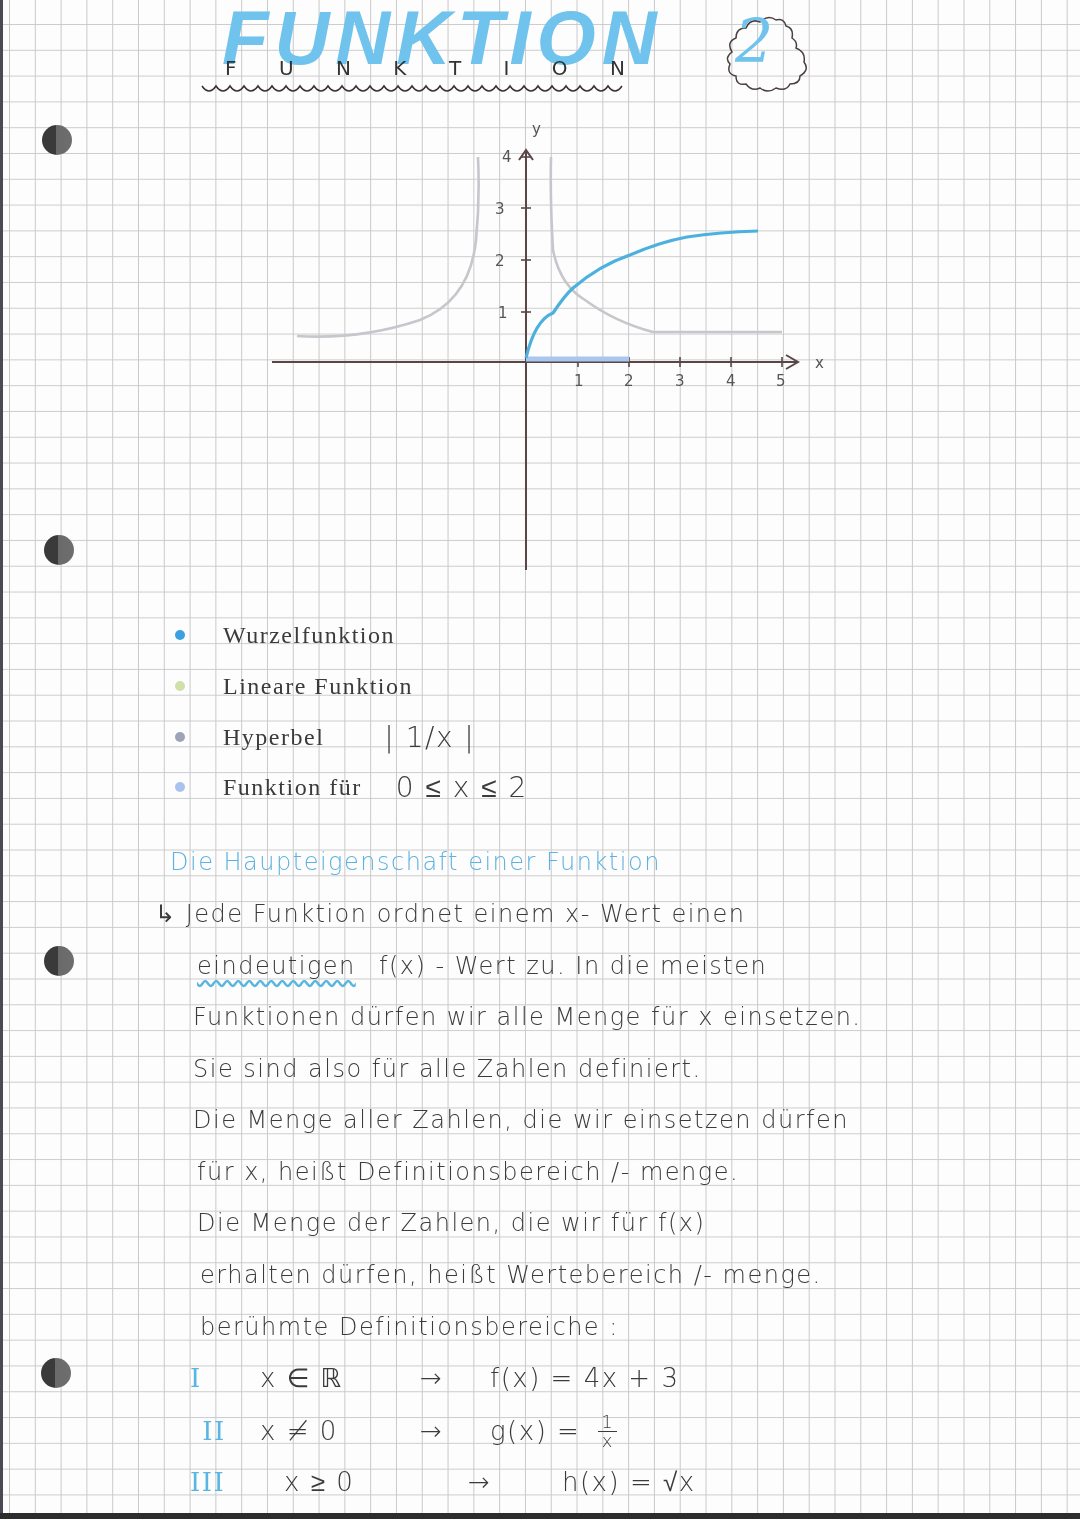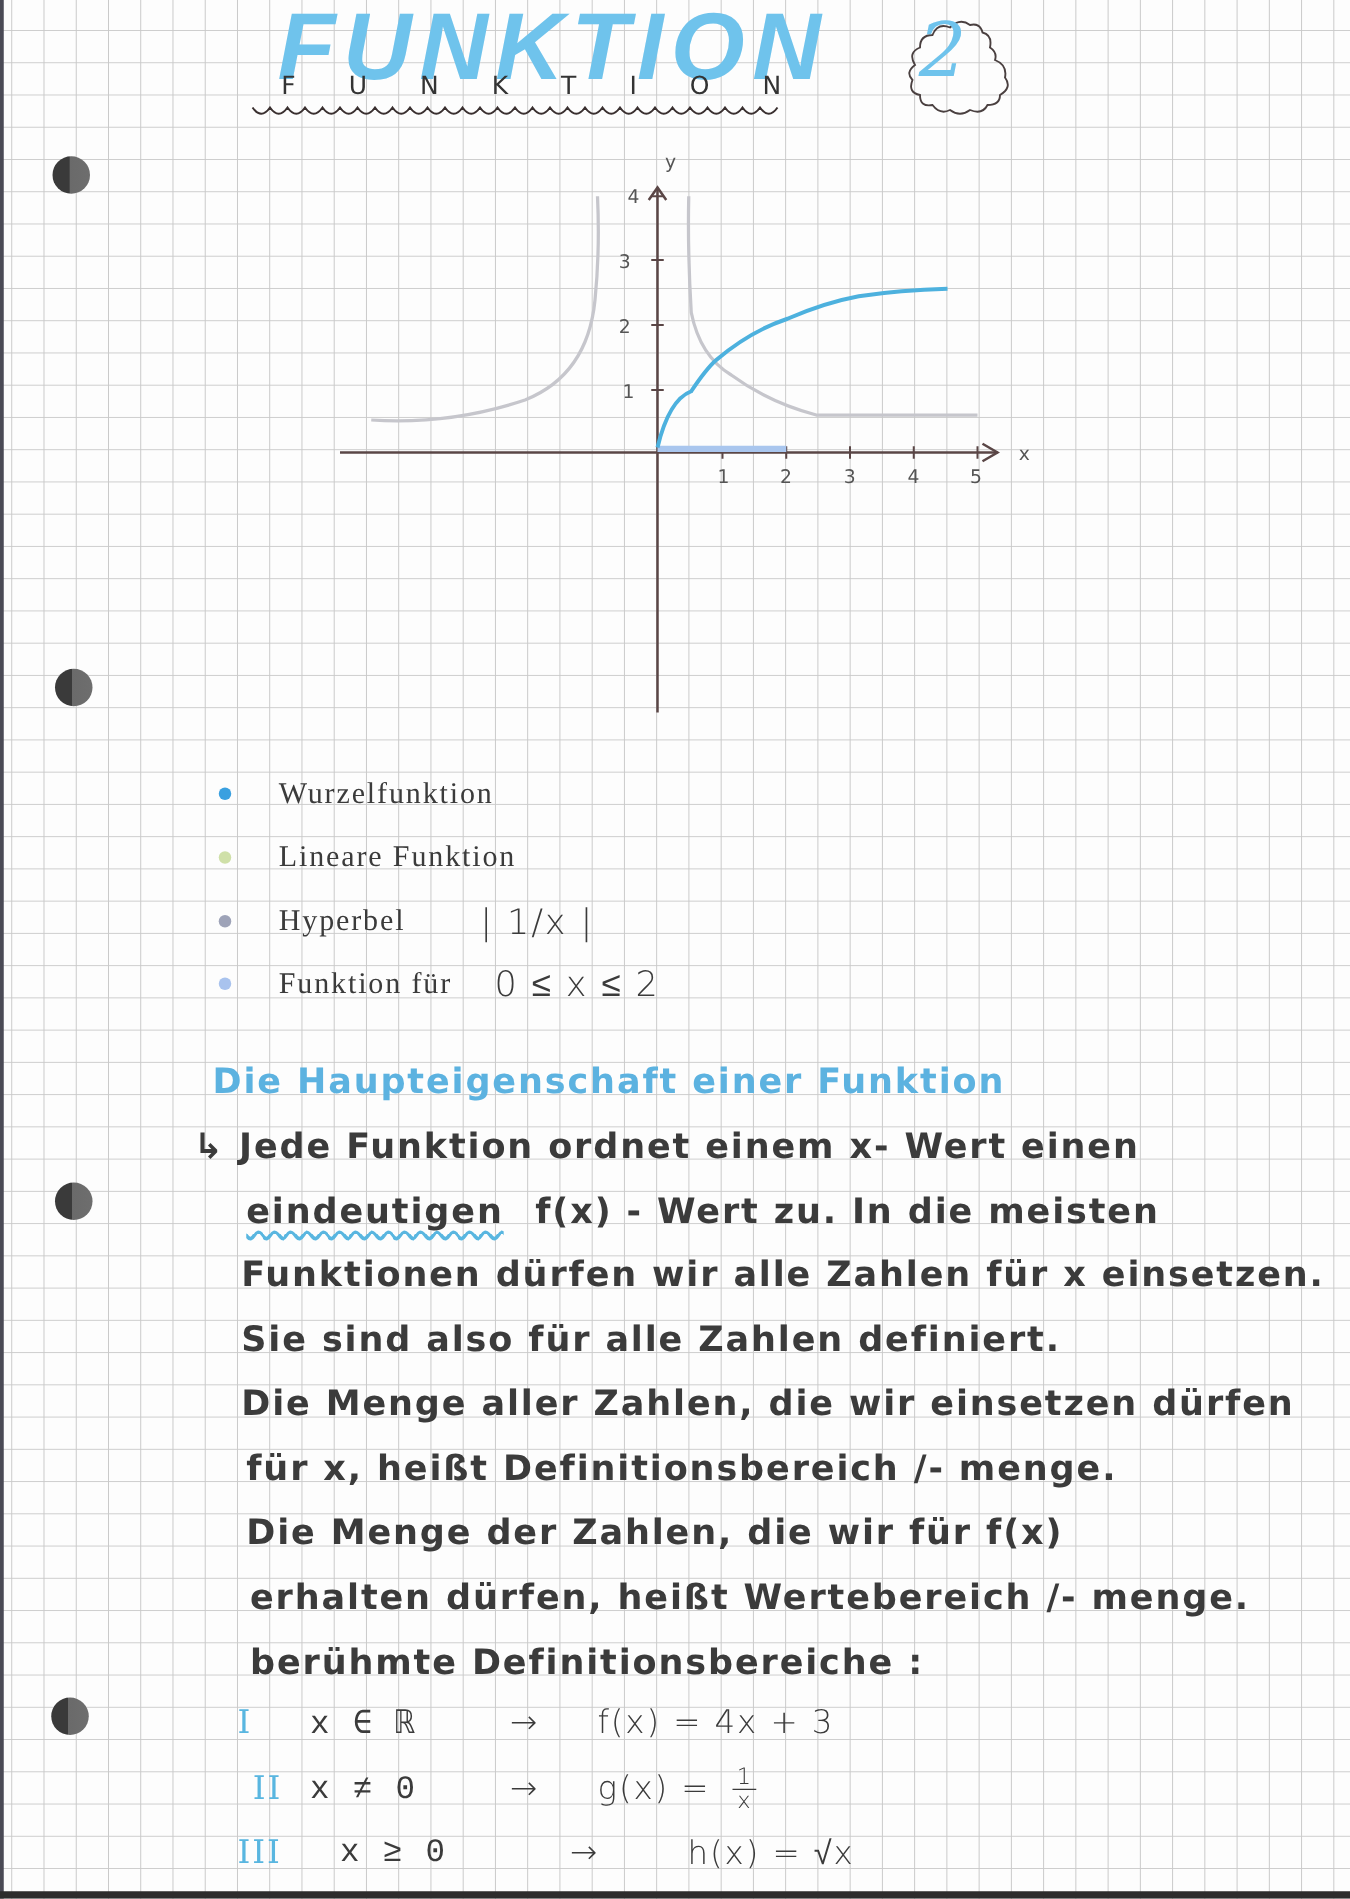--- a/index.html
+++ b/index.html
@@ -25,25 +25,25 @@
       font-size: 20px; color: #333; font-family: "DejaVu Sans", sans-serif; }
     .title-underline { position: absolute; left: 200px; top: 82px; }
     .cloud { position: absolute; left: 716px; top: 14px; }
 
     .hand { font-family: "DejaVu Sans", sans-serif; font-weight: 300; color: #3b3b3b; letter-spacing: 1.5px; }
     .legend-row { position: absolute; left: 175px; height: 30px; display: flex; align-items: center; }
     .dot { width: 10px; height: 10px; border-radius: 50%; margin-right: 38px; }
     .legend-label { font-size: 24px; font-family: Liberation Serif, serif; }
     .legend-extra { font-size: 28px; margin-left: 60px; }
 
-    .line { position: absolute; font-size: 28px; white-space: nowrap; font-weight: bold; }
+    .line { position: absolute; font-size: 24px; white-space: nowrap; }
     .heading { color: #5cb2e0; }
     .roman { color: #59b6e0; font-family: "DejaVu Serif", serif; font-size: 26px; display: inline-block; }
     .def-row { position: absolute; left: 190px; height: 40px; display: flex; align-items: center; font-size: 26px; }
-    .def-cond { width: 160px; margin-left: 10px; font-family: Liberation Mono, monospace; }
+    .def-cond { width: 160px; margin-left: 22px; }
     .def-arrow { width: 70px; }
     .def-eq { }
     .frac { display: inline-flex; flex-direction: column; align-items: center; font-size: 18px; line-height: 18px; vertical-align: middle; }
     .frac .num { border-bottom: 1.5px solid #3b3b3b; padding: 0 3px; }
   </style>
 </head>
 <body>
 
 <div class="edge-left"></div>
 <div class="edge-bottom"></div>
@@ -135,21 +135,21 @@
 
 <div class="line hand heading" style="left:170px; top:848px;">Die Haupteigenschaft einer Funktion</div>
 <div class="line hand" style="left:155px; top:900px;">
   <span>↳</span>
   <span>Jede Funktion ordnet einem  x- Wert  einen</span>
 </div>
 <div class="line hand" style="left:197px; top:952px;">
   <span style="text-decoration: underline wavy #59b6e0; text-underline-offset:6px;">eindeutigen</span>
   <span style="margin-left:14px;">f(x) - Wert  zu. In die meisten</span>
 </div>
-<div class="line hand" style="left:193px; top:1003px;">Funktionen dürfen wir alle Zahlen für  x  einsetzen.</div>
+<div class="line hand" style="left:193px; top:1003px;">Funktionen dürfen wir alle Menge für  x  einsetzen.</div>
 <div class="line hand" style="left:193px; top:1055px;">Sie sind also für alle Zahlen definiert.</div>
 <div class="line hand" style="left:193px; top:1106px;">Die Menge aller Zahlen, die wir einsetzen  dürfen</div>
 <div class="line hand" style="left:197px; top:1158px;">für  x,  heißt  Definitionsbereich /- menge.</div>
 <div class="line hand" style="left:197px; top:1209px;">Die Menge der Zahlen, die wir für  f(x)</div>
 <div class="line hand" style="left:200px; top:1261px;">erhalten dürfen, heißt  Wertebereich /- menge.</div>
 <div class="line hand" style="left:200px; top:1313px;">berühmte  Definitionsbereiche :</div>
 
 <div class="def-row hand" style="top:1358px;">
   <span class="roman" style="width:48px;">I</span>
   <span class="def-cond">x ∈ ℝ</span>

